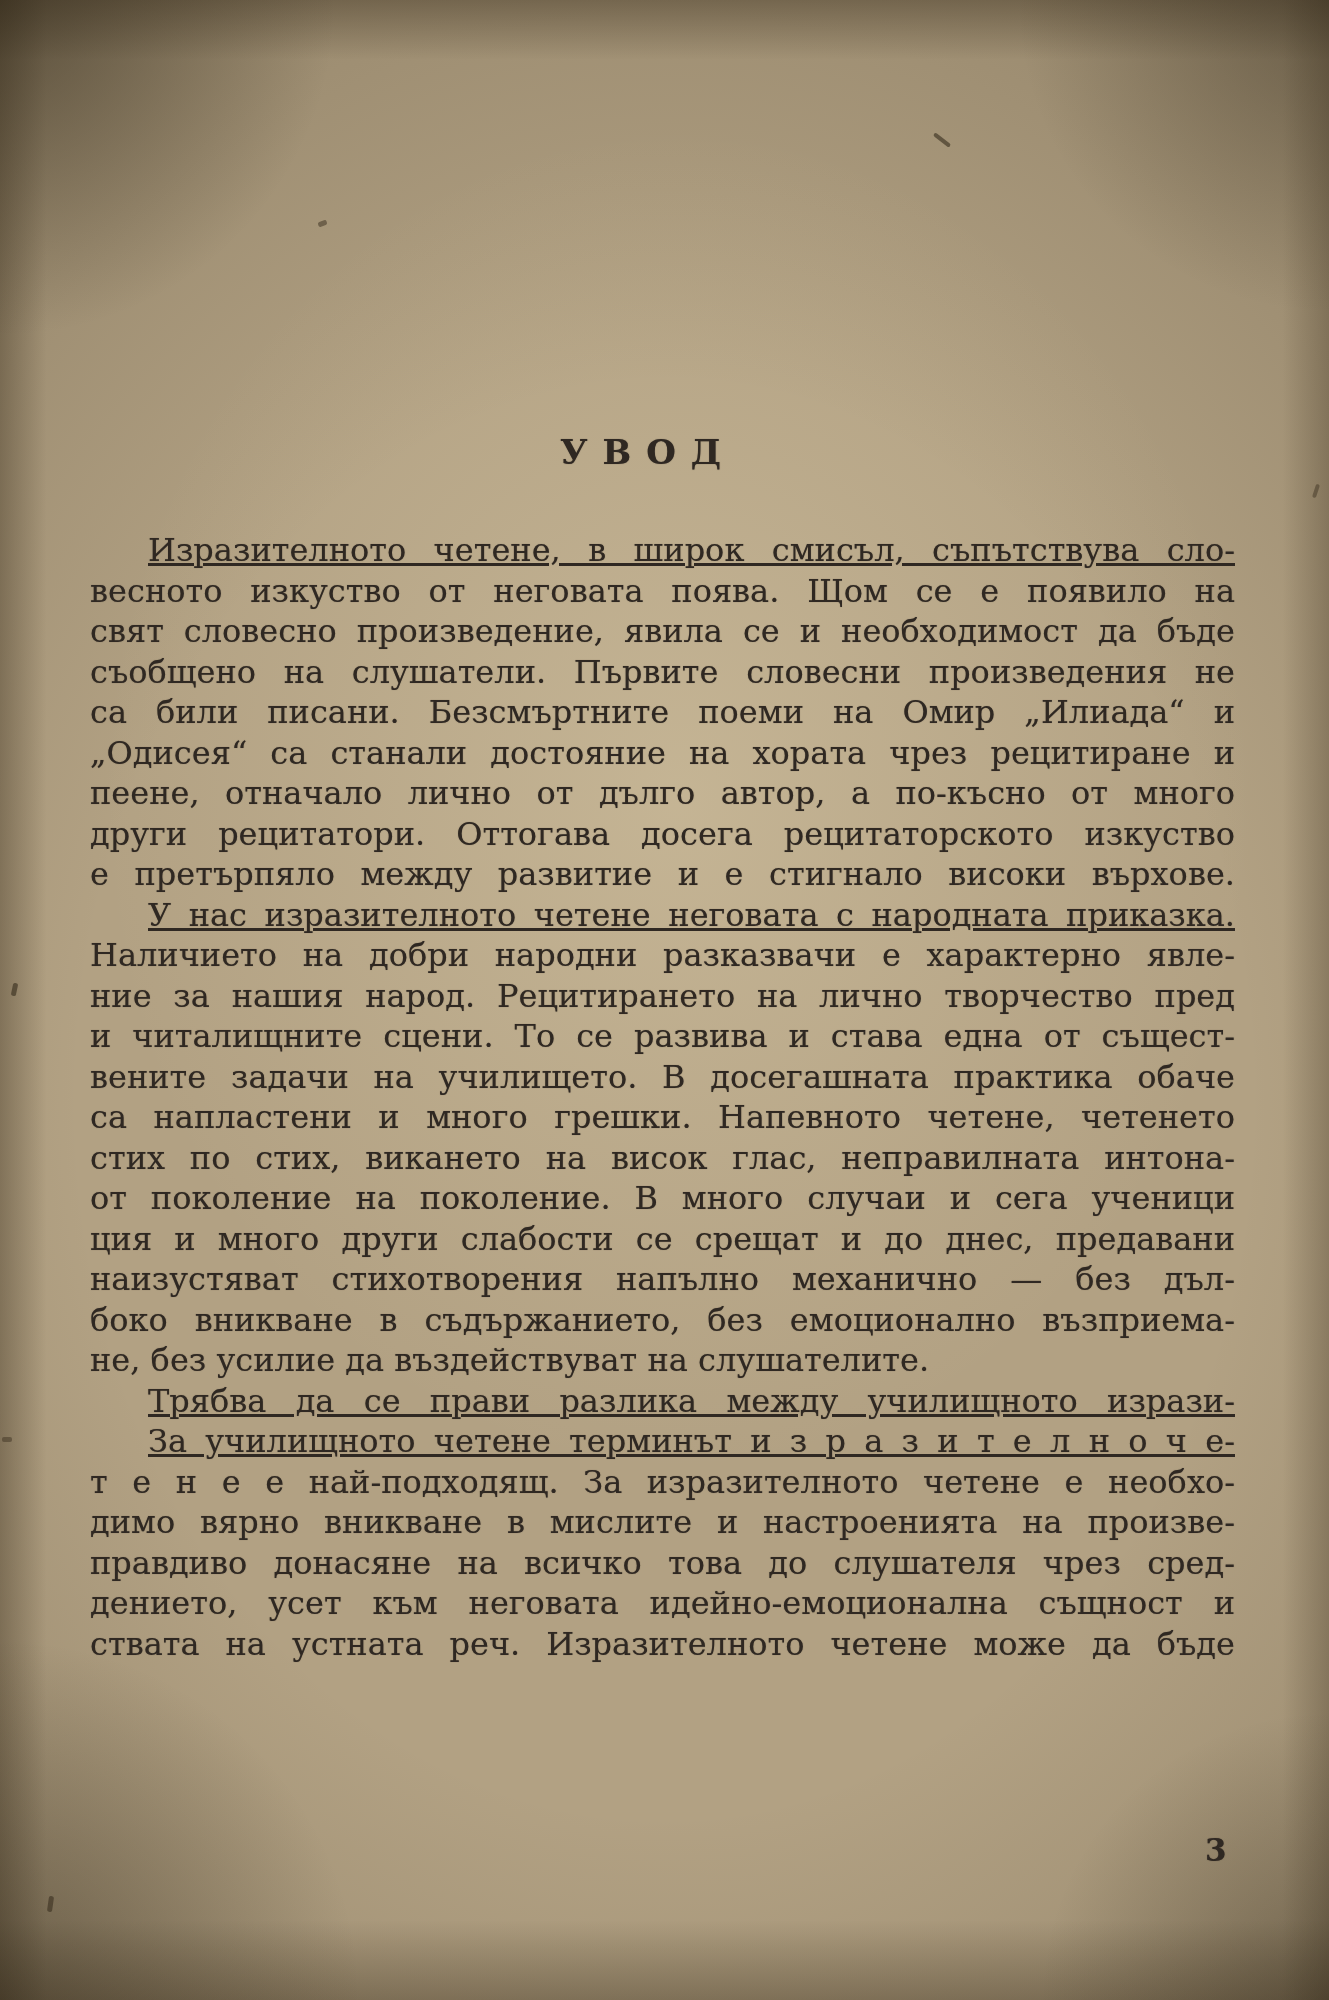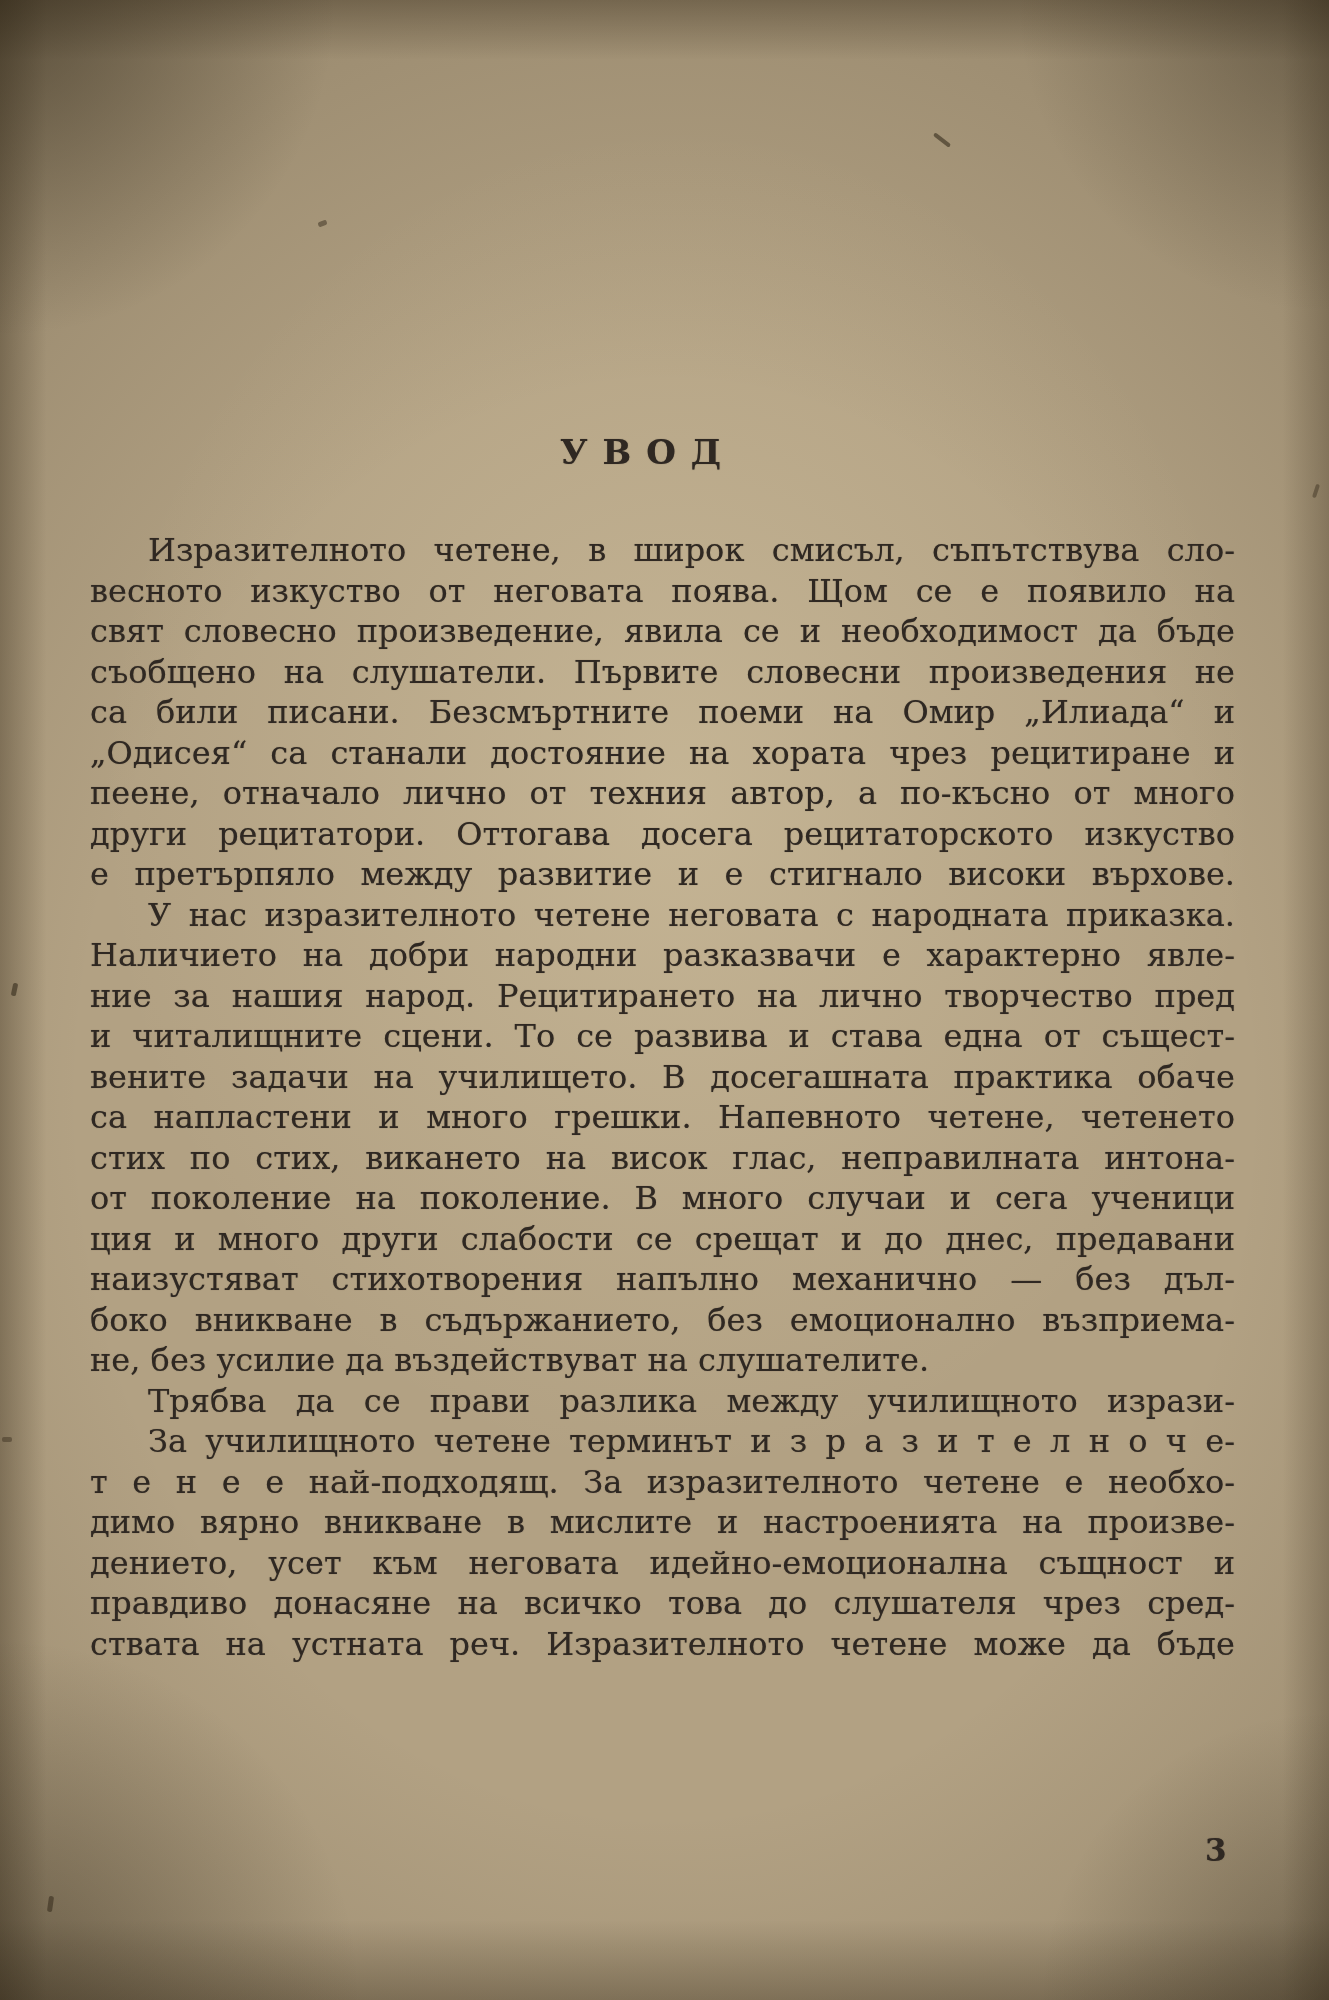--- a/index.html
+++ b/index.html
@@ -43,21 +43,21 @@
     line-height: 40.5px;
     text-shadow: 0 0 1px rgba(47,40,34,0.45);
   }
   .line {
     text-align: justify;
     text-align-last: justify;
     white-space: normal;
     height: 40.5px;
     overflow: visible;
   }
-  .line.indent { padding-left: 58px; }
+  .line.indent { padding-left: 58px; text-decoration: underline; }
   .line.last { text-align-last: left; }
   .pagenum {
     position: absolute;
     left: 1205px;
     top: 1832px;
     font-size: 31px;
     font-weight: bold;
     text-shadow: 0 0 1px rgba(47,40,34,0.5);
   }
   .artifact { position: absolute; background: rgba(44,34,20,0.55); border-radius: 2px; }
@@ -77,21 +77,21 @@
 
   <div class="textblock">
 
     <div>
       <div class="line indent">Изразителното четене, в широк смисъл, съпътствува сло-</div>
       <div class="line">весното изкуство от неговата  поява. Щом се е появило на</div>
       <div class="line">свят словесно произведение, явила се и необходимост да бъде</div>
       <div class="line">съобщено на слушатели. Първите словесни произведения не</div>
       <div class="line">са били писани. Безсмъртните поеми на Омир „Илиада“ и</div>
       <div class="line">„Одисея“ са станали достояние на хората чрез рецитиране и</div>
-      <div class="line">пеене, отначало лично от техния автор, а по-късно от много</div>
+      <div class="line">пеене, отначало лично от дълго автор, а по-късно от много</div>
       <div class="line">други рецитатори. Оттогава досега рецитаторското изкуство</div>
       <div class="line">е претърпяло между развитие и е стигнало високи върхове.</div>
     </div>
 
     <div>
       <div class="line indent">У нас изразителното четене неговата с народната приказка.</div>
       <div class="line">Наличието на добри народни разказвачи е характерно явле-</div>
       <div class="line">ние за нашия народ. Рецитирането на лично творчество пред</div>
       <div class="line">и читалищните сцени. То се развива и става една от същест-</div>
       <div class="line">вените задачи на училището. В досегашната практика обаче</div>
@@ -105,22 +105,22 @@
     </div>
 
     <div>
       <div class="line indent">Трябва да се прави разлика между  училищното  изрази-</div>
     </div>
 
     <div>
       <div class="line indent">За училищното четене терминът  и з р а з и т е л н о  ч е-</div>
       <div class="line">т е н е  е най-подходящ. За изразителното четене е необхо-</div>
       <div class="line">димо вярно вникване в мислите и настроенията на произве-</div>
+      <div class="line">правдиво донасяне на всичко това до слушателя чрез сред-</div>
       <div class="line">дението, усет към неговата идейно-емоционална същност и</div>
-      <div class="line">правдиво донасяне на всичко това до слушателя чрез сред-</div>
       <div class="line">ствата на устната реч. Изразителното четене може да бъде</div>
     </div>
 
   </div>
 
   <div class="pagenum">3</div>
 
   <div class="artifact a1"></div>
   <div class="artifact a2"></div>
   <div class="artifact a3"></div>

